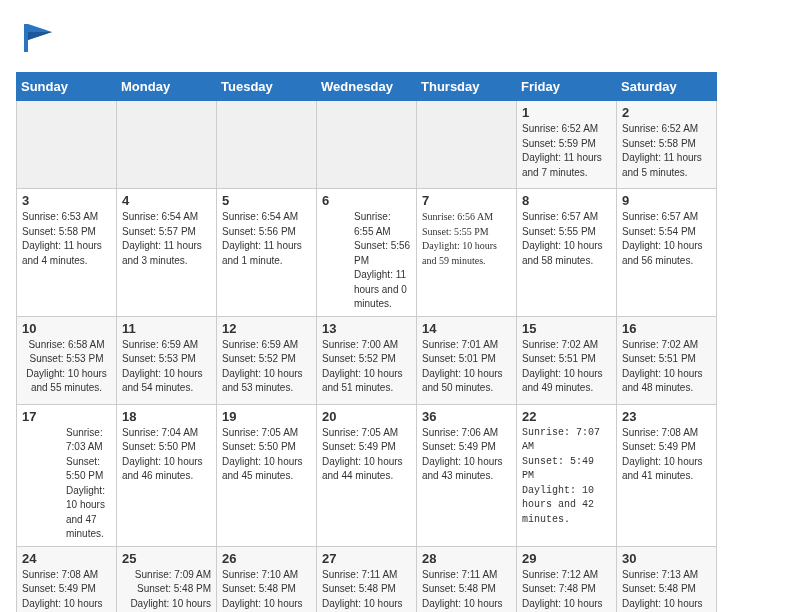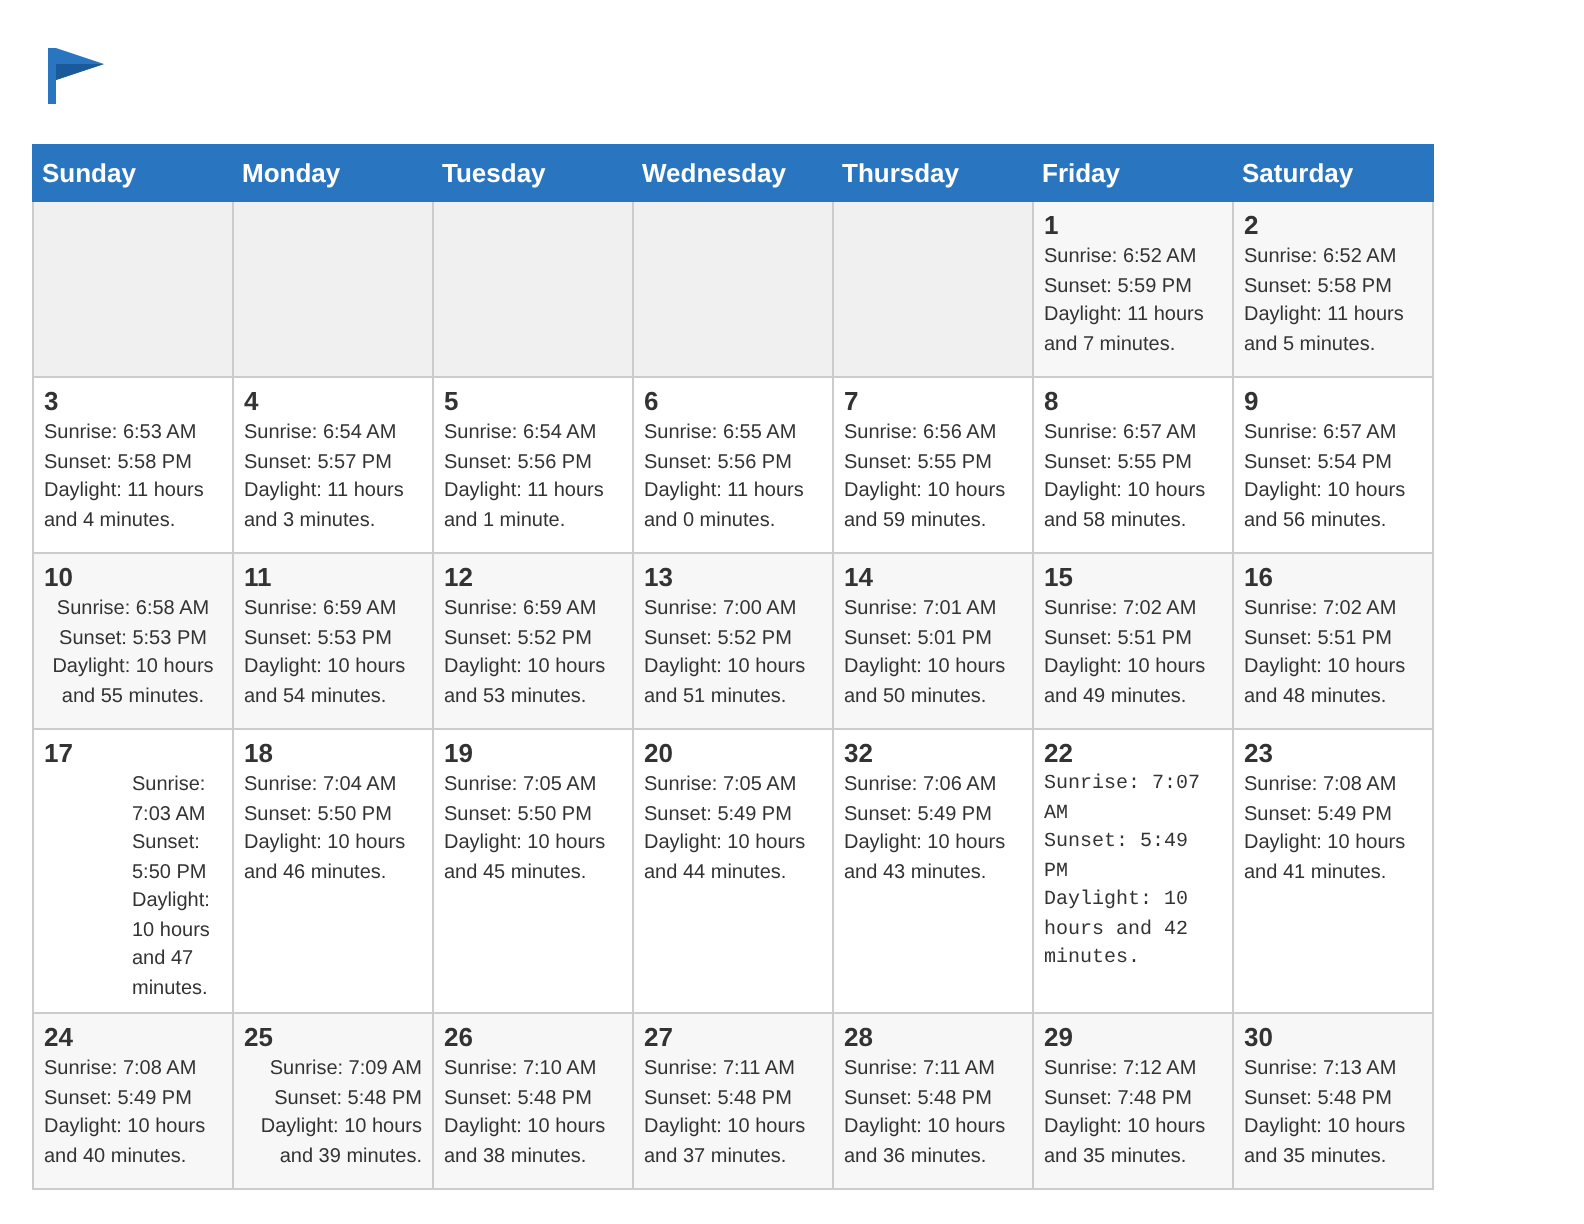--- a/index.html
+++ b/index.html
@@ -163,27 +163,27 @@
 Daylight: 11 hours and 3 minutes.</div>
           </td>
           <td>
             <span class="day-num">5</span>
             <div class="day-info" style="white-space: pre-line;">Sunrise: 6:54 AM
 Sunset: 5:56 PM
 Daylight: 11 hours and 1 minute.</div>
           </td>
           <td>
             <span class="day-num">6</span>
-            <div class="day-info" style="white-space: pre-line;">Sunrise: 6:55 AM
+            <div class="day-info" style="white-space: pre-line; margin-left: 32px;">Sunrise: 6:55 AM
 Sunset: 5:56 PM
 Daylight: 11 hours and 0 minutes.</div>
           </td>
           <td>
             <span class="day-num">7</span>
-            <div class="day-info" style="white-space: pre-line;">Sunrise: 6:56 AM
+            <div class="day-info" style="white-space: pre-line; font-family: Liberation Serif, serif;">Sunrise: 6:56 AM
 Sunset: 5:55 PM
 Daylight: 10 hours and 59 minutes.</div>
           </td>
           <td>
             <span class="day-num">8</span>
             <div class="day-info" style="white-space: pre-line;">Sunrise: 6:57 AM
 Sunset: 5:55 PM
 Daylight: 10 hours and 58 minutes.</div>
           </td>
           <td>
@@ -256,21 +256,21 @@
 Sunset: 5:50 PM
 Daylight: 10 hours and 45 minutes.</div>
           </td>
           <td>
             <span class="day-num">20</span>
             <div class="day-info" style="white-space: pre-line;">Sunrise: 7:05 AM
 Sunset: 5:49 PM
 Daylight: 10 hours and 44 minutes.</div>
           </td>
           <td>
-            <span class="day-num">32</span>
+            <span class="day-num">36</span>
             <div class="day-info" style="white-space: pre-line;">Sunrise: 7:06 AM
 Sunset: 5:49 PM
 Daylight: 10 hours and 43 minutes.</div>
           </td>
           <td>
             <span class="day-num">22</span>
             <div class="day-info" style="white-space: pre-line; font-family: Liberation Mono, monospace;">Sunrise: 7:07 AM
 Sunset: 5:49 PM
 Daylight: 10 hours and 42 minutes.</div>
           </td>

